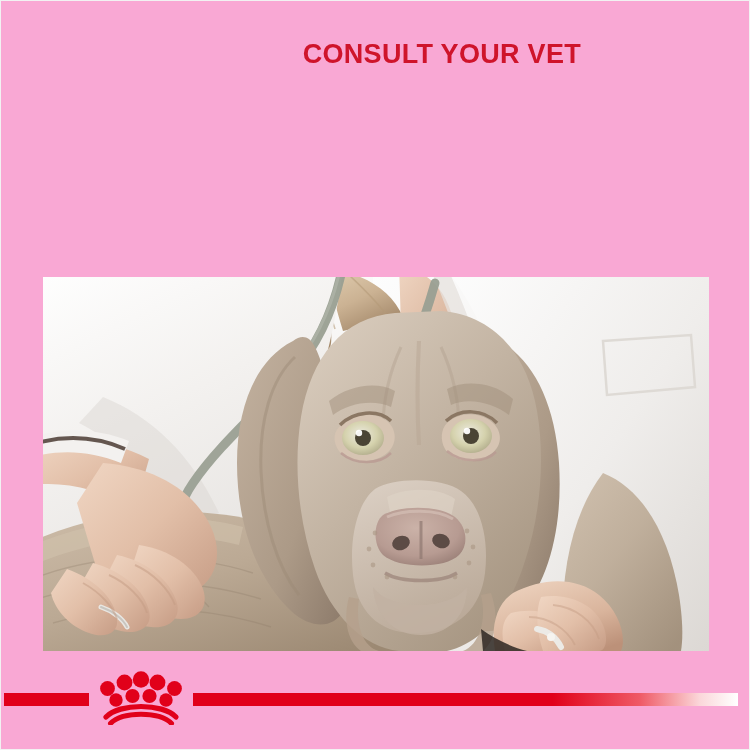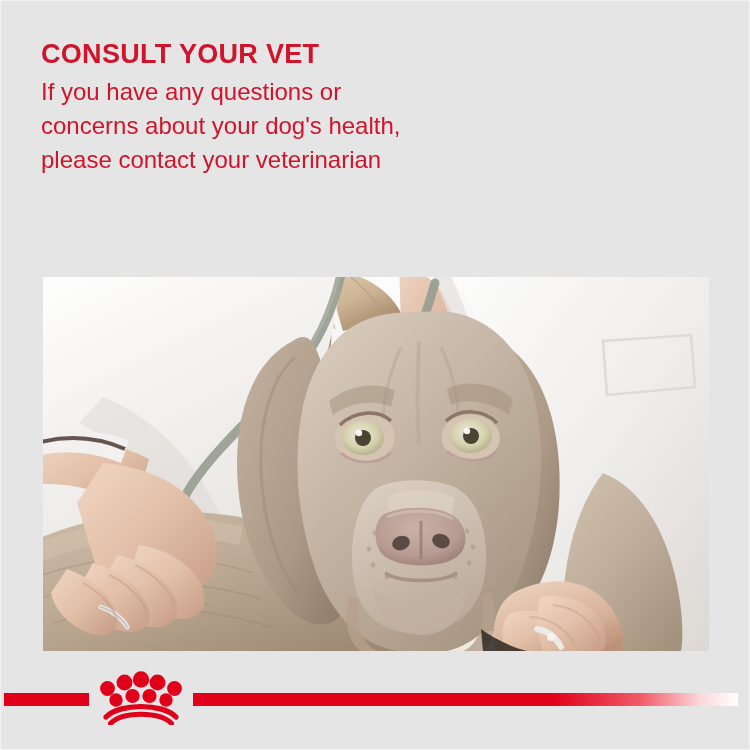--- a/index.html
+++ b/index.html
@@ -11,23 +11,24 @@
     width: 750px;
     height: 750px;
     font-family: "Liberation Sans", sans-serif;
     overflow: hidden;
     position: relative;
   }
 
   .page {
     position: absolute;
     inset: 0;
-    background: #e5e5e5;
+    background: #f9a8d4;
     border: 1px solid #f2f2f2;
     box-sizing: border-box;
+    text-align: right;
   }
 
   
   .text-block {
     position: absolute;
     left: 40px;
     top: 38px;
     width: 540px;
   }
   .headline {
@@ -97,25 +98,20 @@
   }
   .crown svg { display: block; width: 100%; height: 100%; }
 </style>
 </head>
 <body>
 
 <div class="page">
 
   <div class="text-block">
     <h1 class="headline">CONSULT YOUR VET</h1>
-    <p class="subcopy">
-      <span class="ln">If you have any questions or</span>
-      <span class="ln">concerns about your dog's health,</span>
-      <span class="ln">please contact your veterinarian</span>
-    </p>
   </div>
 
   <div class="photo">
     <svg viewBox="0 0 666 374" preserveAspectRatio="xMidYMid slice" aria-hidden="true">
       <defs>
         <linearGradient id="coatG" x1="0" y1="0" x2="0.4" y2="1">
           <stop offset="0%" stop-color="#ffffff"></stop>
           <stop offset="45%" stop-color="#f3f1ef"></stop>
           <stop offset="100%" stop-color="#e4e1de"></stop>
         </linearGradient>

